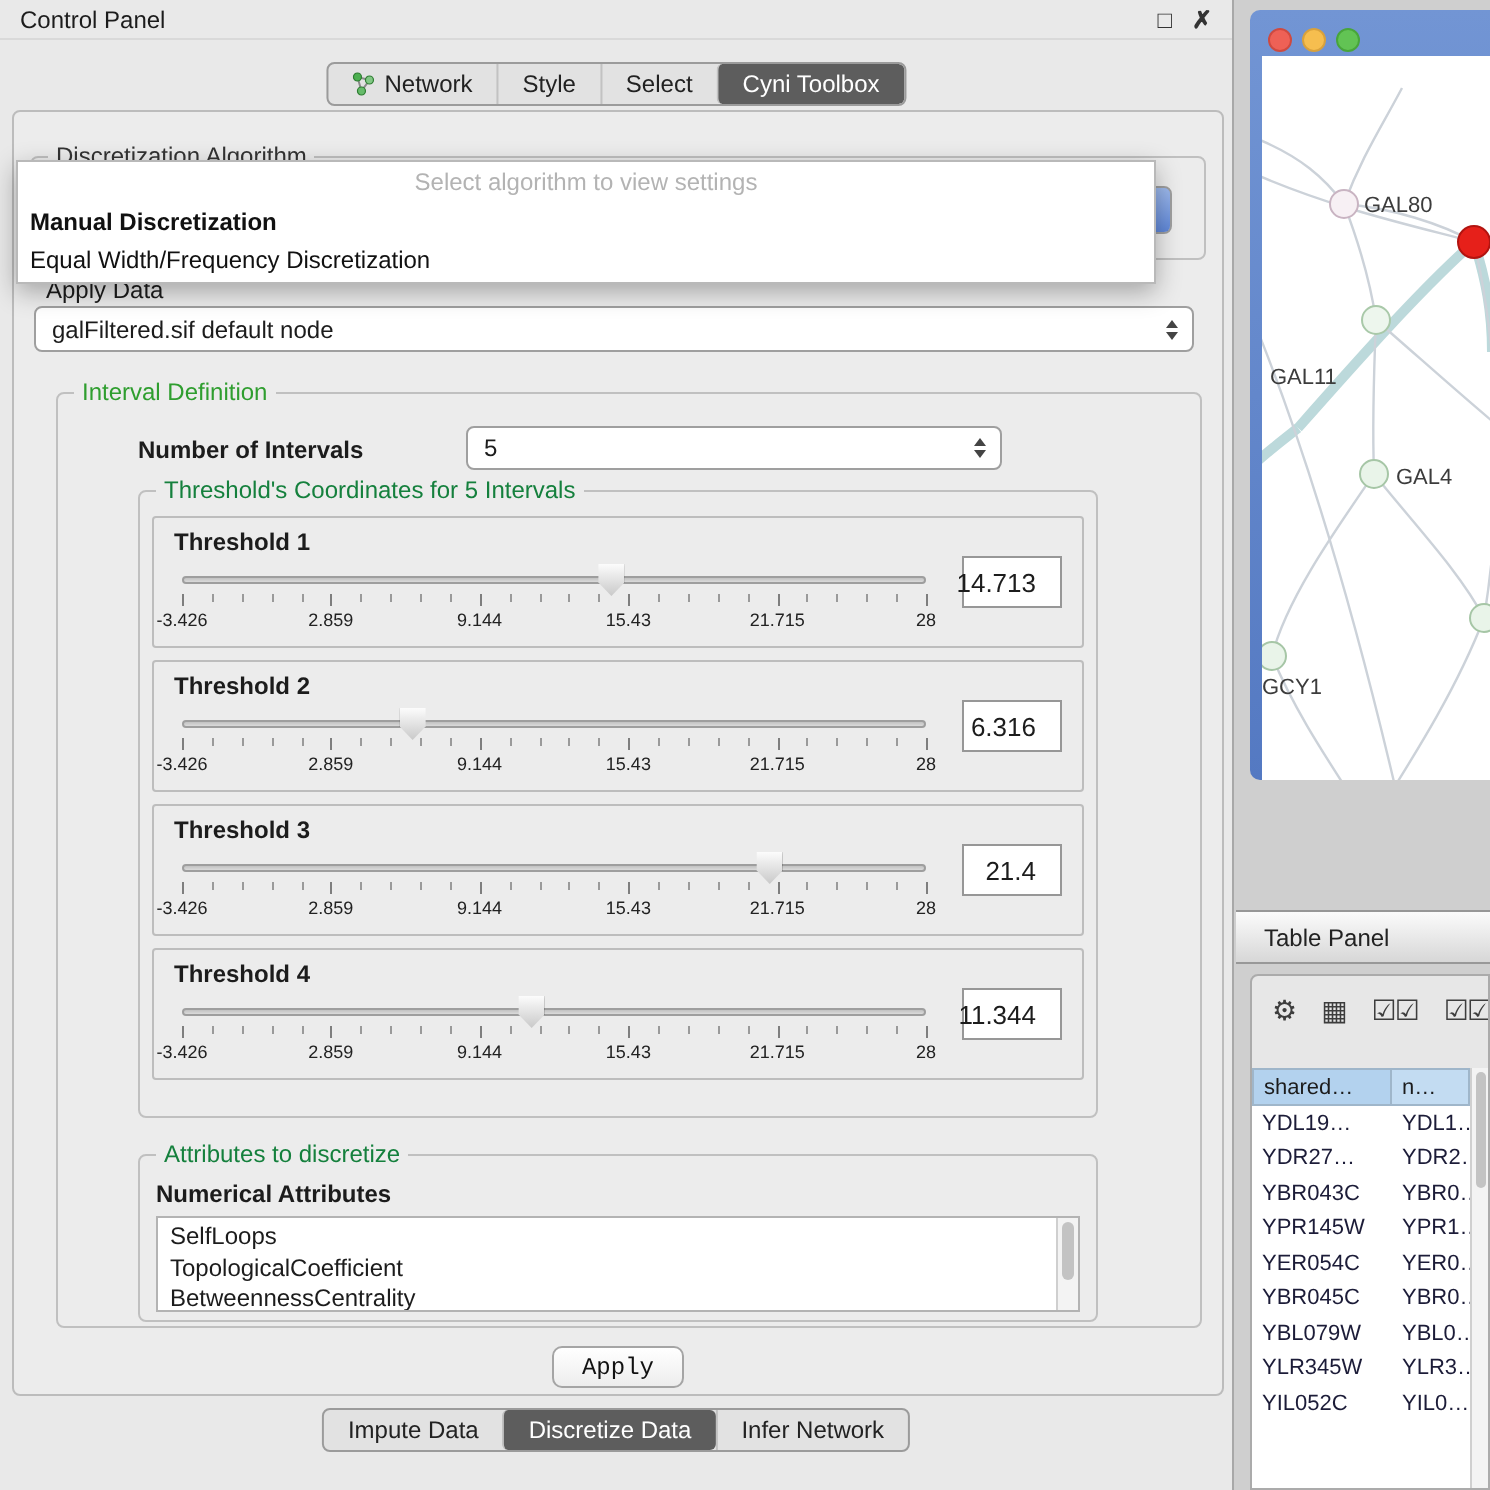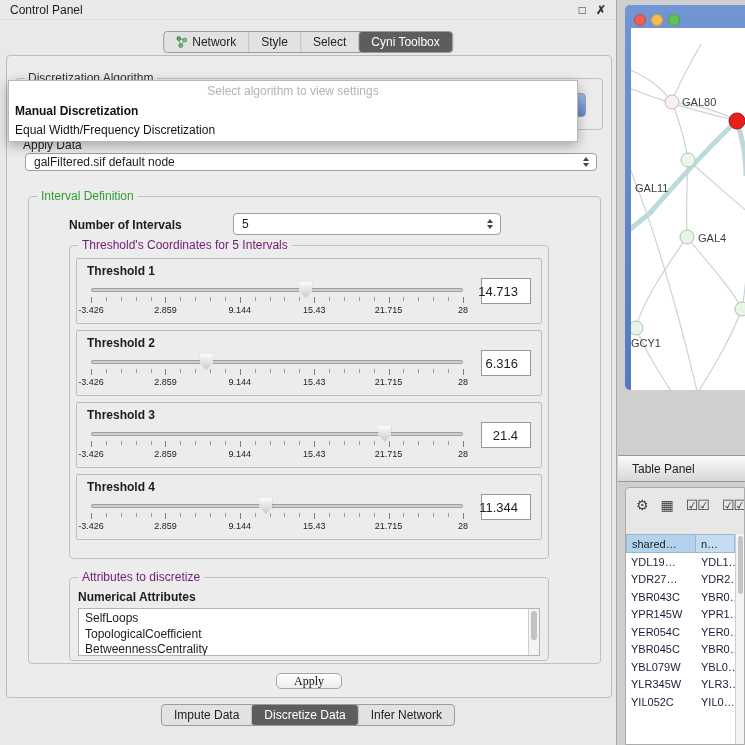--- a/index.html
+++ b/index.html
@@ -20,33 +20,33 @@
 .seg{display:flex;align-items:center;gap:5px;padding:0 12px;border-left:1px solid #c2c2c2;font-size:12px;color:#222}
 .seg:first-child{border-left:none}
 .seg.sel{background:#5d5d5d;color:#fff;border-radius:3px}
 .net-ic{display:flex;align-items:center}
 
 .content{position:absolute;left:6px;top:55px;width:606px;height:643px;border:1px solid #bcbcbc;border-radius:4px;background:#ececec}
 
 .group{position:absolute;border:1px solid #c0c0c0;border-radius:4px}
 .glabel{position:absolute;top:-8px;left:8px;background:#ececec;padding:0 4px;font-size:12px;line-height:15px;color:#333;white-space:nowrap}
 .glabel.green{color:#2f9e2f}
-.glabel.blue{color:#701a75}
+.glabel.blue{color:#15803d}
 
 .algo-group{left:8px;top:22px;right:8px;height:52px}
 .combo{position:absolute;background:#fff;border:1px solid #9f9f9f;border-radius:4px;display:flex;align-items:center;padding:0 24px 0 8px;font-size:12px;overflow:hidden}
 .combo-text{white-space:nowrap;overflow:hidden}
 .algo-combo{left:8px;right:16px;top:14px;height:24px}
 .combo-cap{position:absolute;right:-1px;top:-1px;bottom:-1px;width:22px;border-radius:0 4px 4px 0;background:linear-gradient(#9db9ec,#5f87d8);border:1px solid #4a6fc0;display:flex;flex-direction:column;align-items:center;justify-content:center;gap:2px}
 .combo-cap i{display:block;width:0;height:0;border-left:3.5px solid transparent;border-right:3.5px solid transparent}
 .combo-cap .cup{border-bottom:4px solid #fff}
 .combo-cap .cdn{border-top:4px solid #fff}
 
 .td-label{position:absolute;left:16px;top:82px;font-size:12px}
-.td-combo{left:18px;right:14px;top:97px;height:18px}
+.td-combo{left:10px;right:14px;top:97px;height:23px}
 .spin{position:absolute;right:7px;top:50%;transform:translateY(-50%);display:flex;flex-direction:column;gap:2px}
 .spin i{display:block;width:0;height:0;border-left:3px solid transparent;border-right:3px solid transparent}
 .spin .up{border-bottom:4px solid #444}
 .spin .dn{border-top:4px solid #444}
 
 .interval-group{left:21px;top:140px;right:10px;height:468px}
 .ni-label{position:absolute;left:40px;top:21px;font-weight:bold;font-size:12px}
 .ni-combo{left:204px;top:16px;width:268px;height:22px}
 
 .th-group{left:40px;top:48px;width:480px;height:314px}
@@ -64,21 +64,21 @@
 .th-value{position:absolute;right:10px;top:19px;width:50px;height:26px;background:#fff;border:1px solid #979797;font-size:13px;display:flex;align-items:center;justify-content:flex-end;padding-right:12px}
 
 .attr-group{left:40px;top:380px;width:480px;height:84px}
 .attr-title{position:absolute;left:8px;top:12px;font-weight:bold;font-size:12px}
 .listbox{position:absolute;left:8px;right:8px;top:30px;height:48px;background:#fff;border:1px solid #b3b3b3;overflow:hidden}
 .litems{padding-top:2px}
 .litem{font-size:12px;line-height:15.5px;padding-left:6px}
 .vscroll{position:absolute;top:0;right:0;bottom:0;width:11px;background:#f3f3f3;border-left:1px solid #cfcfcf}
 .thumbbar{position:absolute;top:2px;left:2px;width:6px;height:62%;background:#c3c3c3;border-radius:3px}
 
-.apply{position:absolute;left:50%;transform:translateX(-50%);top:617px;width:66px;height:16px;background:linear-gradient(#ffffff,#ededed);border:1px solid #a5a5a5;border-radius:5px;font-size:12px;font-family:Liberation Serif, serif;color:#111}
+.apply{position:absolute;left:50%;transform:translateX(-50%);top:617px;width:66px;height:21px;background:linear-gradient(#ffffff,#ededed);border:1px solid #a5a5a5;border-radius:5px;font-size:12px;font-family:Liberation Mono, monospace;color:#111}
 
 
 .popup{position:absolute;left:8px;top:80px;width:570px;background:#fff;border:1px solid #b9b9b9;box-shadow:0 4px 12px rgba(0,0,0,0.3);z-index:60;padding-bottom:2px}
 .popup .ph{height:20px;display:flex;align-items:center;justify-content:center;color:#b3b3b3;font-size:12px}
 .popup .item{height:19px;display:flex;align-items:center;padding-left:6px;font-size:12px;color:#111}
 .popup .item.bold{font-weight:bold}
 
 
 .net-window{position:absolute;left:625px;top:5px;width:120px;height:385px;background:linear-gradient(#7295d4,#5479c2);border-radius:5px 0 0 5px;overflow:hidden}
 .light{position:absolute;top:9px;width:12px;height:12px;border-radius:50%}

